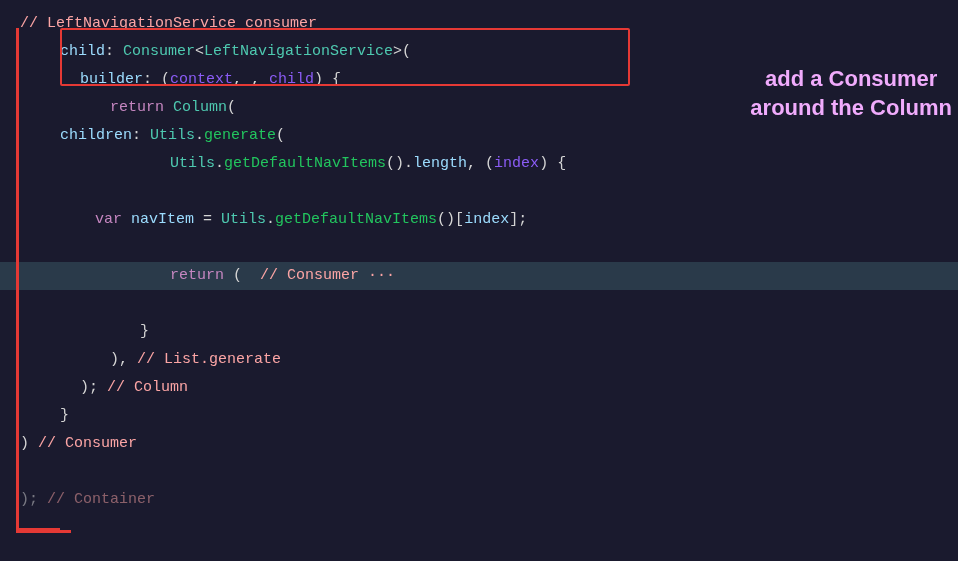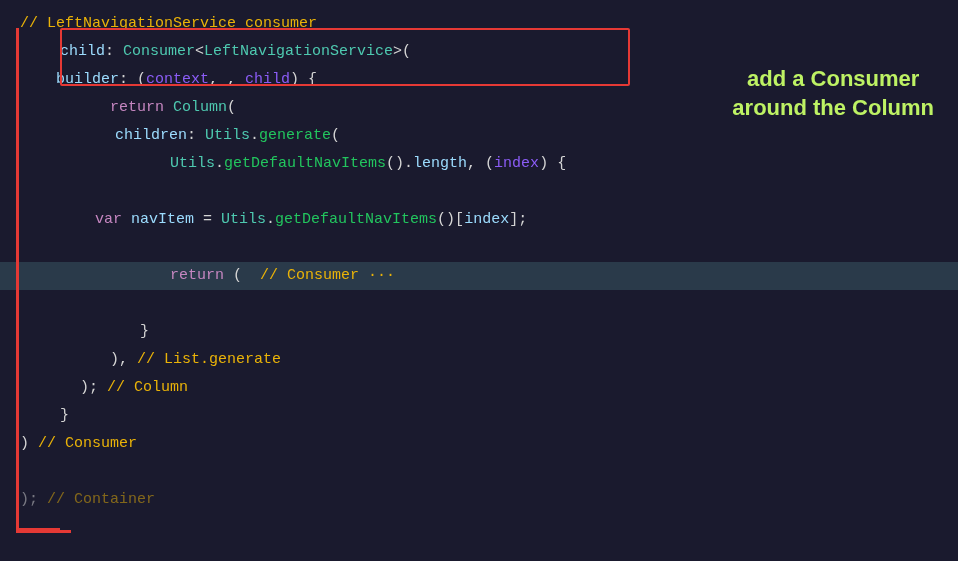--- a/index.html
+++ b/index.html
@@ -34,21 +34,21 @@
       position: relative;
       white-space: pre;
       line-height: 28px;
     }
 
     .code-line.highlighted {
       background-color: #2a3a4a;
     }
 
     
-    .c-comment { color: #eab308; }
+    .c-comment { color: #fca5a5; }
     .c-keyword { color: #c586c0; }
     .c-class { color: #4ec9b0; }
     .c-punct { color: #d4d4d4; }
     .c-param { color: #8b5cf6; }
     .c-func { color: #22c55e; }
     .c-var { color: #9cdcfe; }
 
     
     .red-box {
       position: absolute;
@@ -102,22 +102,22 @@
       width: 55px;
       background-color: #e53935;
       z-index: 10;
       pointer-events: none;
     }
 
     
     .annotation {
       position: absolute;
       top: 65px;
-      right: 24px;
-      color: #bef264;
+      right: 6px;
+      color: #f0abfc;
       font-family: Arial, sans-serif;
       font-size: 22px;
       font-weight: bold;
       text-align: center;
       line-height: 1.3;
       pointer-events: none;
       z-index: 20;
     }
   </style>
 </head>
@@ -136,29 +136,29 @@
   </div>
 
   <div class="code-line">
     <span class="c-comment">// LeftNavigationService consumer</span>
   </div>
 
   <div class="code-line" style="padding-left: 60px;">
     <span class="c-var">child</span><span class="c-punct">: </span><span class="c-class">Consumer</span><span class="c-punct">&lt;</span><span class="c-class">LeftNavigationService</span><span class="c-punct">&gt;(</span>
   </div>
 
-  <div class="code-line" style="padding-left: 56px; font-family: Liberation Mono, monospace;">
+  <div class="code-line" style="padding-left: 80px; font-family: Liberation Mono, monospace;">
     <span class="c-var">builder</span><span class="c-punct">: (</span><span class="c-param">context</span><span class="c-punct">, </span><span class="c-punct">, </span><span class="c-param">child</span><span class="c-punct">) {</span>
   </div>
 
   <div class="code-line" style="padding-left: 110px;">
     <span class="c-keyword">return </span><span class="c-class">Column</span><span class="c-punct">(</span>
   </div>
 
-  <div class="code-line" style="padding-left: 115px;">
+  <div class="code-line" style="padding-left: 60px;">
     <span class="c-var">children</span><span class="c-punct">: </span><span class="c-class">Utils</span><span class="c-punct">.</span><span class="c-func">generate</span><span class="c-punct">(</span>
   </div>
 
   <div class="code-line" style="padding-left: 170px;">
     <span class="c-class">Utils</span><span class="c-punct">.</span><span class="c-func">getDefaultNavItems</span><span class="c-punct">().</span><span class="c-var">length</span><span class="c-punct">, (</span><span class="c-param">index</span><span class="c-punct">) {</span>
   </div>
 
   <div class="code-line"></div>
 
   <div class="code-line" style="padding-left: 95px;">

